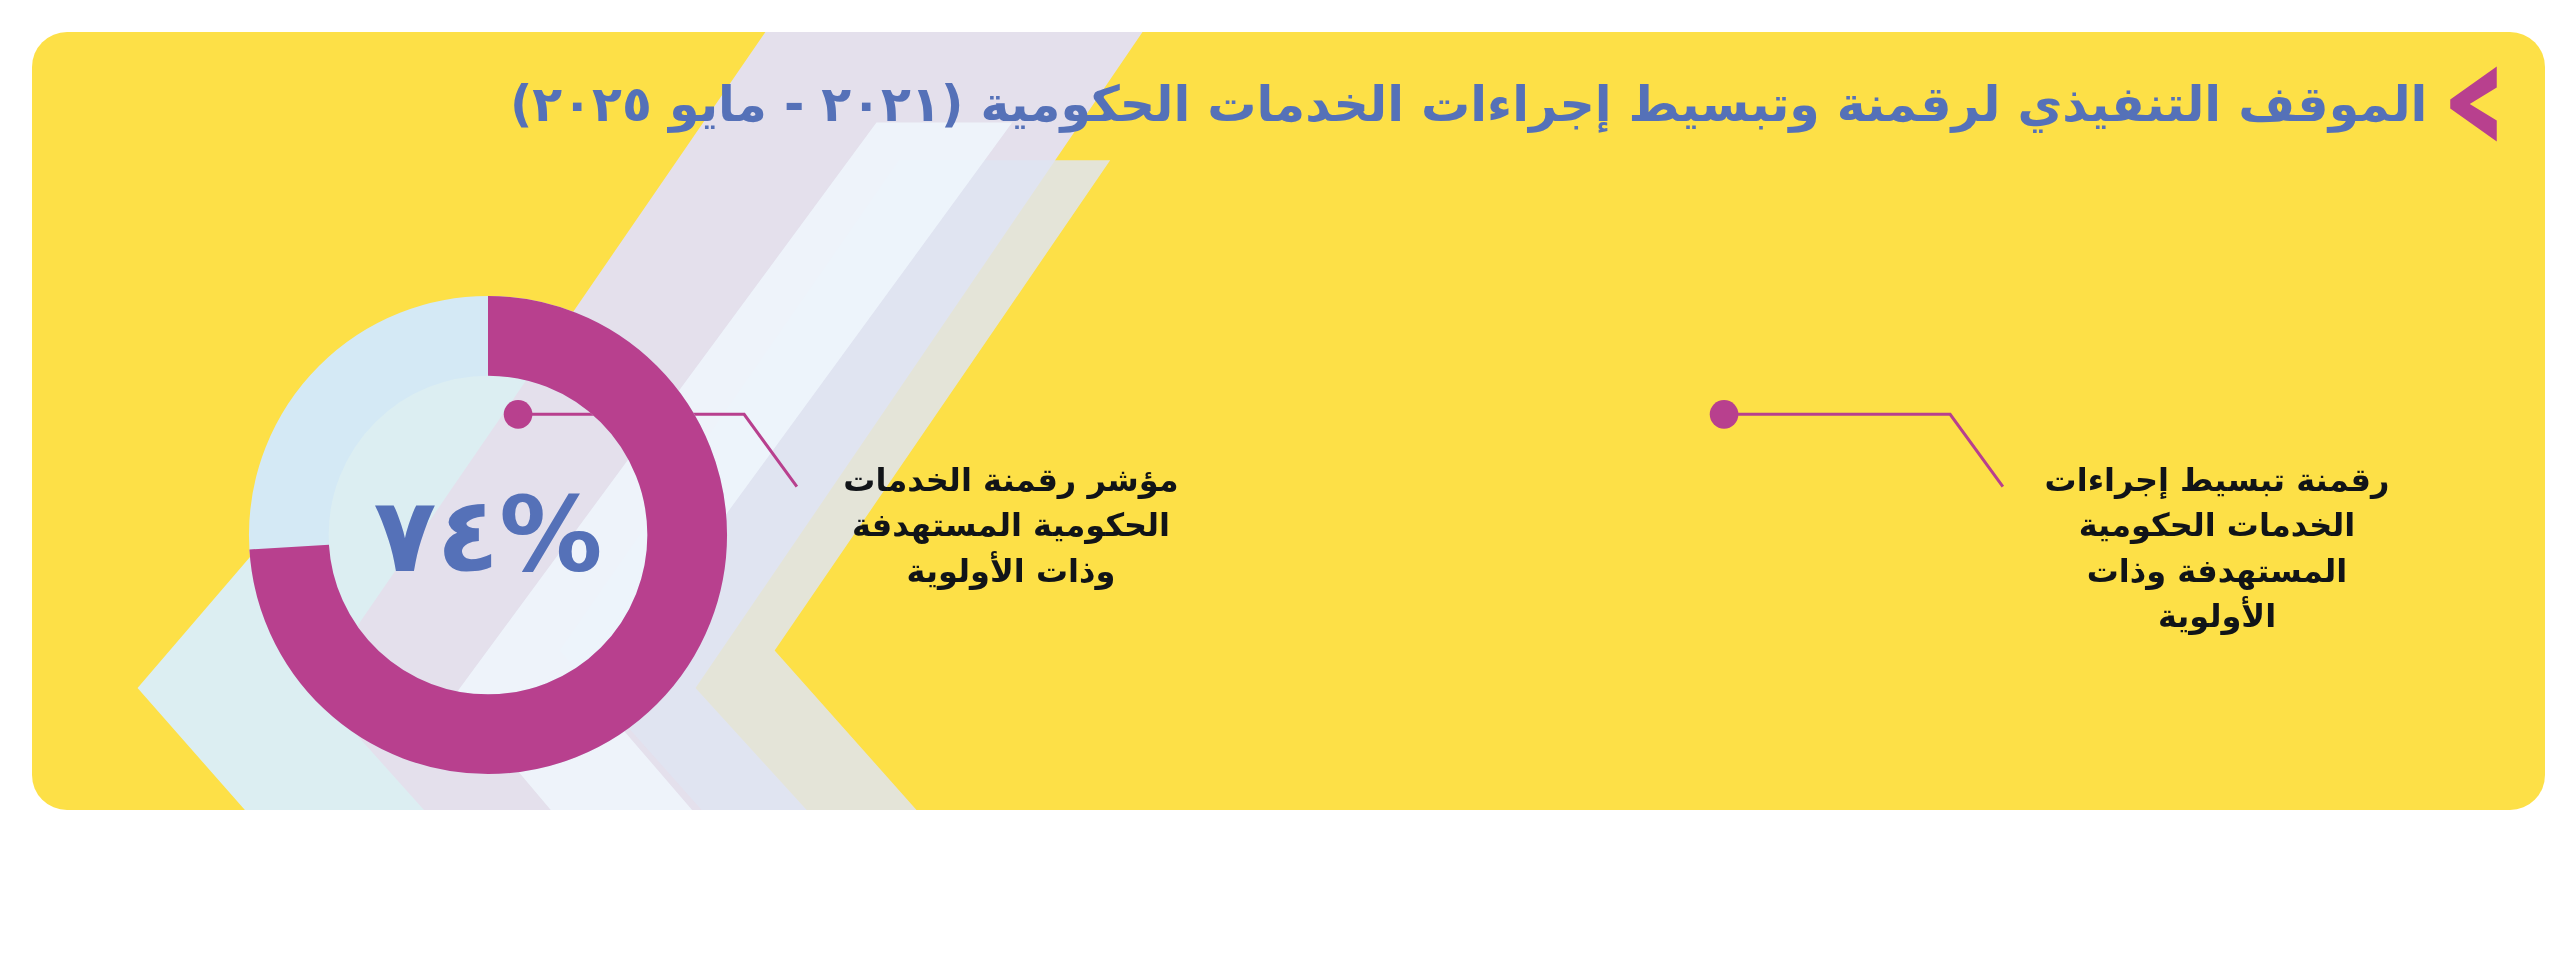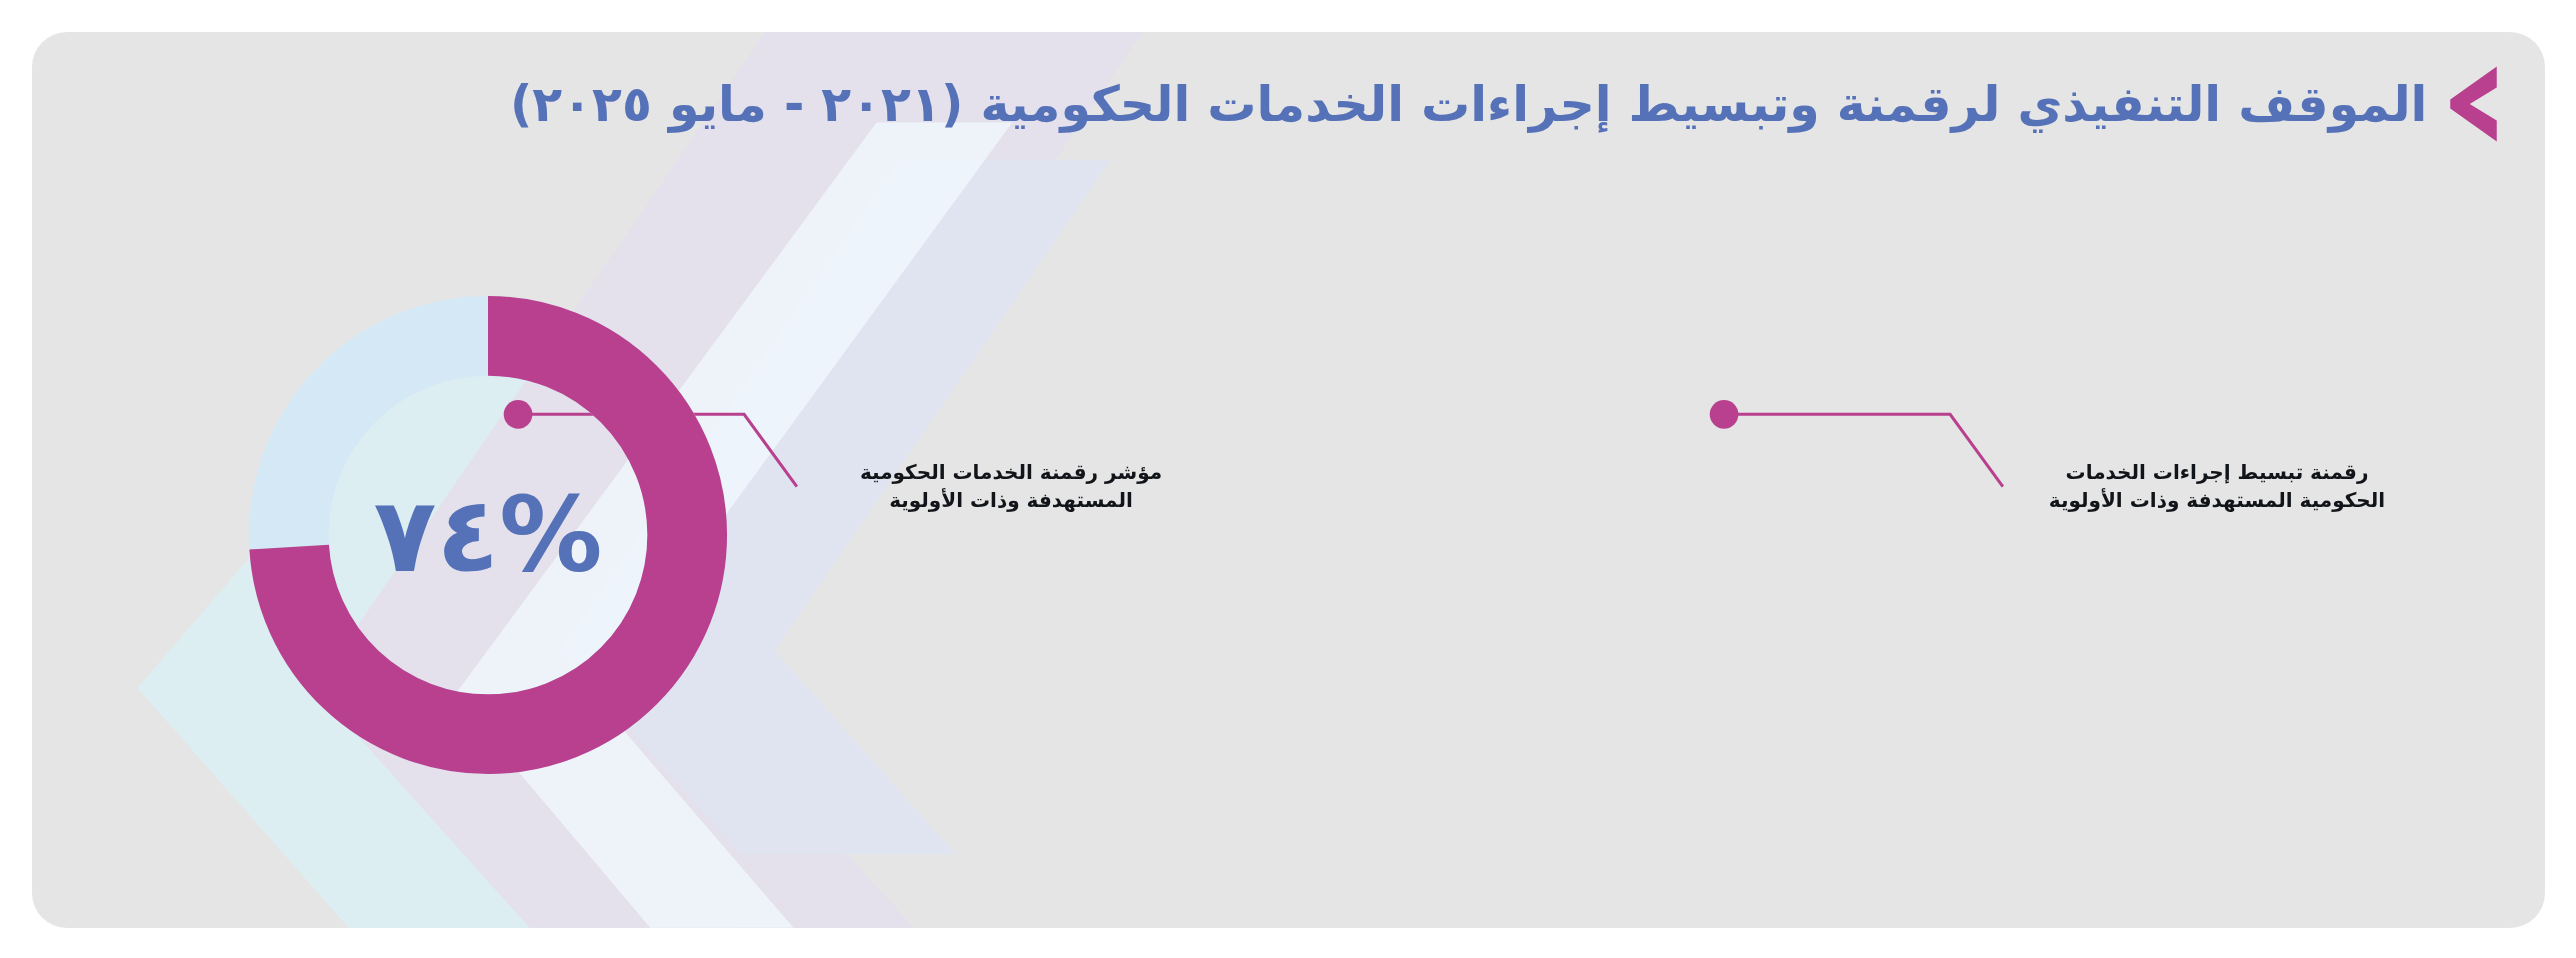--- a/index.html
+++ b/index.html
@@ -14,22 +14,22 @@
     font-family: "DejaVu Sans", "Liberation Sans", sans-serif;
     overflow: hidden;
   }
 
   
   #infographic-card {
     position: absolute;
     left: 32px;
     top: 32px;
     width: 2513px;
-    height: 896px;
-    background: #e5e5e5;
+    height: 778px;
+    background: #fde047;
     border-radius: 35px;
     overflow: hidden;
   }
 
   
   .deco-layer {
     position: absolute;
     inset: 0;
     pointer-events: none;
   }
@@ -100,21 +100,21 @@
   }
 
   
   .metric-label {
     position: absolute;
     top: 268px;
     right: 106px;
     width: 354px;
     text-align: center;
     color: #111418;
-    font-size: 20px;
+    font-size: 32px;
     font-weight: bold;
     line-height: 1.42;
     direction: rtl;
   }
 
   
   .connector-svg {
     position: absolute;
     top: 185px;
     right: 467px;

